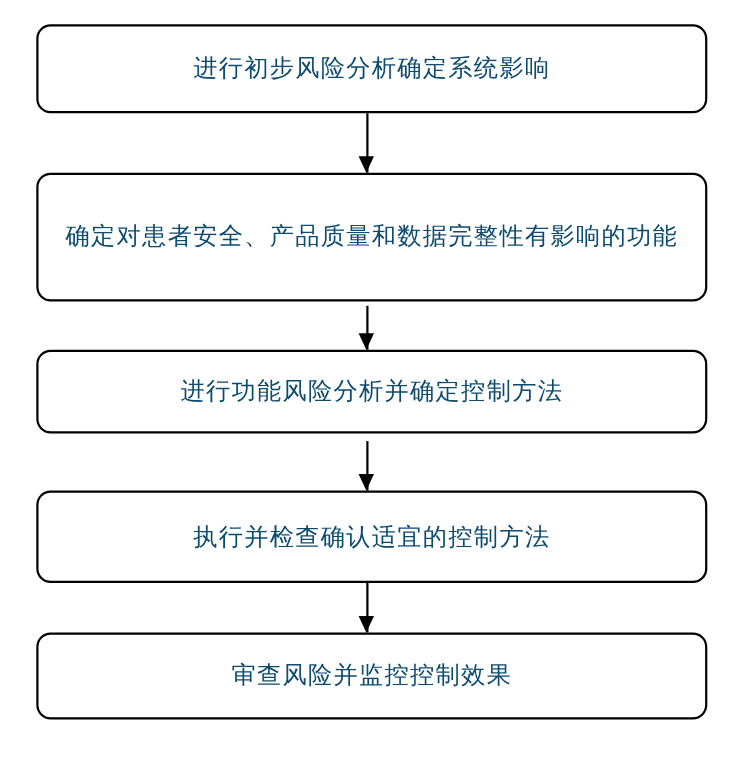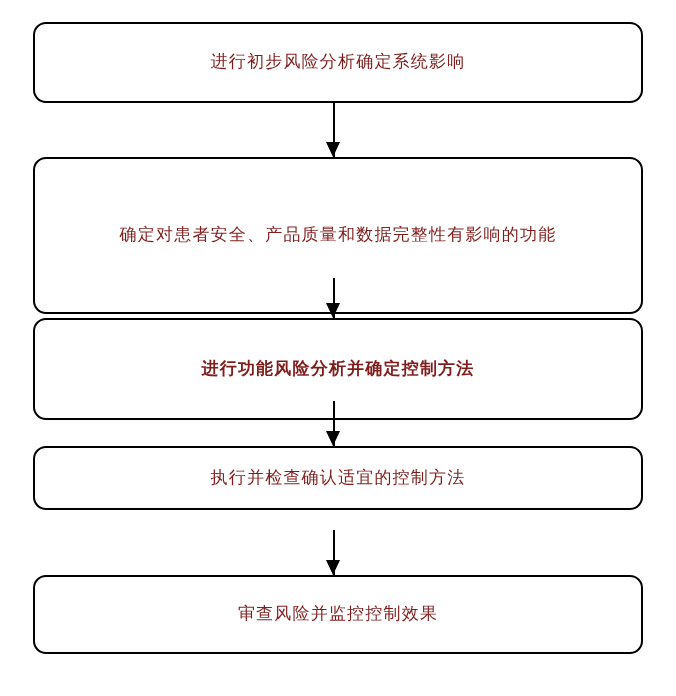--- a/index.html
+++ b/index.html
@@ -22,30 +22,30 @@
     box-sizing: border-box;
     border: 2px solid #000000;
     border-radius: 13px;
     background: #ffffff;
     display: flex;
     align-items: center;
     justify-content: center;
     text-align: center;
   }
   .node span {
-    font-size: 17px;
+    font-size: 22px;
     letter-spacing: 1.2px;
-    color: #7f1d1d;
+    color: #0c4a6e;
     line-height: 1.3;
     padding: 0 20px;
   }
   .node1 { top: 22px;  height: 81px;  }
-  .node2 { top: 157px; height: 157px; }
-  .node3 { top: 318px; height: 102px; font-weight: bold;  }
-  .node4 { top: 446px; height: 64px;  }
+  .node2 { top: 157px; height: 117px; }
+  .node3 { top: 318px; height: 76px;  }
+  .node4 { top: 446px; height: 84px;  }
   .node5 { top: 575px; height: 79px;  }
 
   .arrow {
     position: absolute;
     left: 326px;       
     width: 15px;
   }
   .arrow .shaft {
     position: absolute;
     left: 6.5px;

